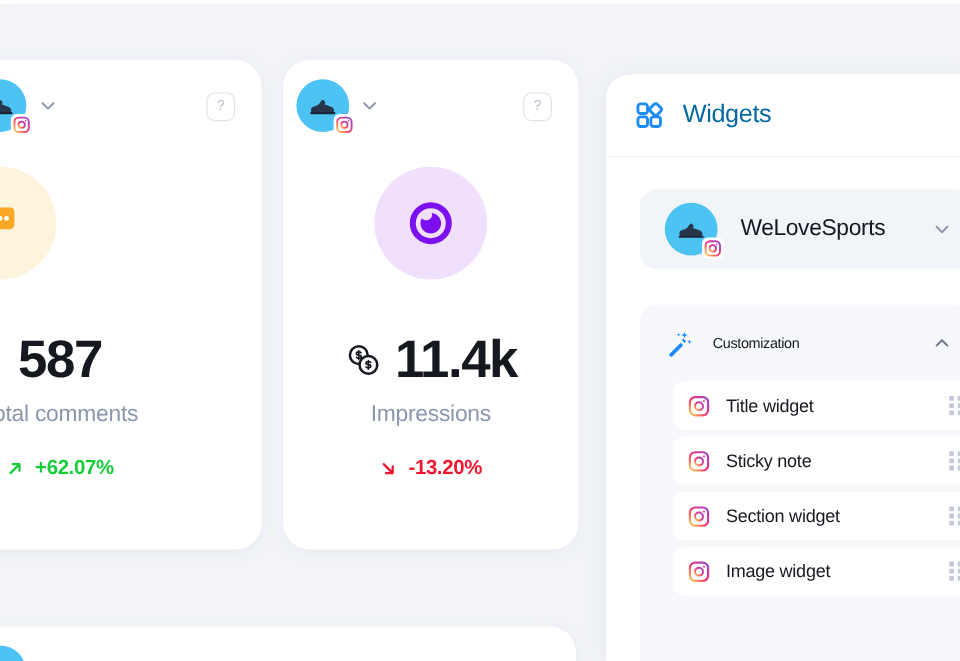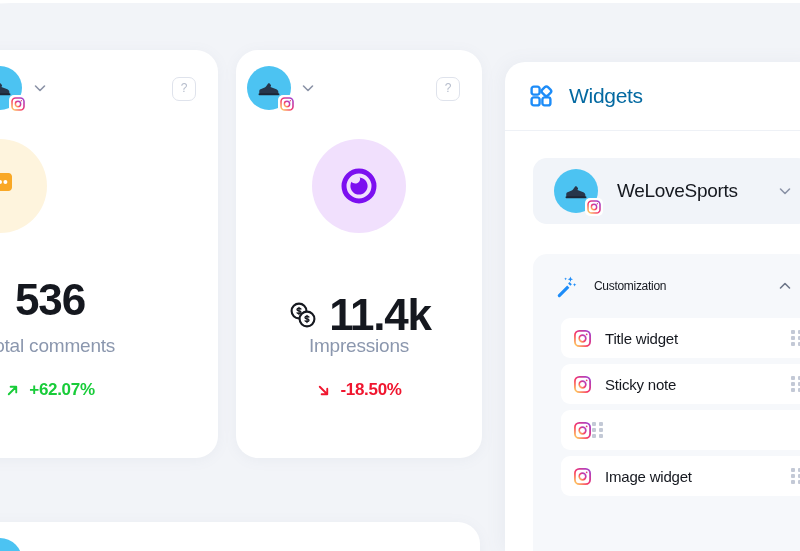--- a/index.html
+++ b/index.html
@@ -320,21 +320,21 @@
     <div class="icon-halo halo-amber" style="left:71px; top:89px;">
       <svg class="bubble-icon" viewBox="0 0 40 40">
         <path d="M8 10.5C8 8.6 9.6 7 11.5 7h17C30.4 7 32 8.6 32 10.5v11c0 1.9-1.6 3.5-3.5 3.5H17.6l-4.3 4.5c-.5.6-1.5.2-1.5-.6V25h-.3C9.6 25 8 23.4 8 21.5v-11z" fill="#f9a826"></path>
         <circle cx="14.6" cy="16" r="2" fill="#ffffff"></circle>
         <circle cx="20" cy="16" r="2" fill="#ffffff"></circle>
         <circle cx="25.4" cy="16" r="2" fill="#ffffff"></circle>
       </svg>
     </div>
 
     <div class="metric-value-row" style="top:228px;">
-      <span class="metric-value">536</span>
+      <span class="metric-value">587</span>
     </div>
     <div class="metric-label" style="top:285px;">Total comments</div>
 
     <div class="metric-trend trend-up" style="top:330px;">
       <svg class="trend-arrow" viewBox="0 0 16 16">
         <path d="M4 12L12 4M6 4h6v6" fill="none" stroke="currentColor" stroke-width="2" stroke-linecap="round" stroke-linejoin="round"></path>
       </svg>
       <span>+62.07%</span>
     </div>
   </div>
@@ -372,36 +372,36 @@
       <div class="help-btn" style="right:22px; top:27px;">?</div>
     </div>
 
     <div class="icon-halo halo-violet" style="left:76px; top:89px;">
       <svg class="eye-icon" viewBox="0 0 44 44">
         <circle cx="22" cy="22" r="15" fill="none" stroke="#7c10f0" stroke-width="5"></circle>
         <path d="M22 13.4c4.75 0 8.6 3.85 8.6 8.6s-3.85 8.6-8.6 8.6-8.6-3.85-8.6-8.6c0-1.5.38-2.9 1.06-4.13.9 1.05 2.24 1.71 3.73 1.71 2.7 0 4.9-2.2 4.9-4.9 0-.47-.07-.93-.19-1.36.36-.04.73-.06 1.1-.06z" fill="#7c10f0"></path>
       </svg>
     </div>
 
-    <div class="metric-value-row" style="top:243px;">
+    <div class="metric-value-row" style="top:228px;">
       <svg class="coins-icon" viewBox="0 0 32 32">
         <circle cx="12" cy="12" r="7.4" fill="none" stroke="#15181f" stroke-width="2.1"></circle>
         <path d="M12 8.4v7.2M13.9 10c-.5-.5-1.2-.8-1.9-.8-1.1 0-2 .6-2 1.4s.9 1.3 2 1.3 2 .5 2 1.3-.9 1.4-2 1.4c-.8 0-1.5-.3-1.9-.8" fill="none" stroke="#15181f" stroke-width="1.35" stroke-linecap="round"></path>
         <circle cx="20" cy="20" r="7.4" fill="#ffffff" stroke="#15181f" stroke-width="2.1"></circle>
         <path d="M20 16.4v7.2M21.9 18c-.5-.5-1.2-.8-1.9-.8-1.1 0-2 .6-2 1.4s.9 1.3 2 1.3 2 .5 2 1.3-.9 1.4-2 1.4c-.8 0-1.5-.3-1.9-.8" fill="none" stroke="#15181f" stroke-width="1.35" stroke-linecap="round"></path>
       </svg>
       <span class="metric-value">11.4k</span>
     </div>
     <div class="metric-label" style="top:285px;">Impressions</div>
 
     <div class="metric-trend trend-down" style="top:330px;">
       <svg class="trend-arrow" viewBox="0 0 16 16">
         <path d="M4 4l8 8M12 6v6H6" fill="none" stroke="currentColor" stroke-width="2" stroke-linecap="round" stroke-linejoin="round"></path>
       </svg>
-      <span>-18.50%</span>
+      <span>-13.20%</span>
     </div>
   </div>
 
   <div class="metric-card card-three">
     <div class="avatar" style="left:96px; top:16px;">
       <svg class="shoe" viewBox="0 0 32 32">
         <path d="M4 20c0-1.2.5-2.2 1.6-2.6l4.4-1.6c1-.4 1.7-1 2.3-1.8l2.4-3.2c.5-.7 1.5-.8 2.1-.2l1.3 1.3c.5.5.6 1.3.2 1.9l-.6.9 6.6 2.4c2 .7 3.2 2 3.2 3.6v1.1c0 .9-.7 1.6-1.6 1.6H5.6C4.7 23.4 4 22.7 4 21.8V20z" fill="#27364b"></path>
       </svg>
     </div>
   </div>
@@ -522,20 +522,21 @@
               <linearGradient id="iggr3" x1="0" y1="1" x2="1" y2="0">
                 <stop offset="0%" stop-color="#ffd75e"></stop>
                   <stop offset="45%" stop-color="#f6356a"></stop>
                   <stop offset="100%" stop-color="#9b45d8"></stop>
               </linearGradient>
             </defs>
             <rect x="2.4" y="2.4" width="19.2" height="19.2" rx="5.6" fill="none" stroke="url(#iggr3)" stroke-width="2.3"></rect>
             <circle cx="12" cy="12" r="4.2" fill="none" stroke="url(#iggr3)" stroke-width="2.1"></circle>
             <circle cx="17.2" cy="6.8" r="1.15" fill="url(#iggr3)"></circle>
           </svg>
+          <span class="widget-label">Section widget</span>
           <span class="drag-handle">
               <i></i>
               <i></i>
               <i></i>
               <i></i>
               <i></i>
               <i></i>
             </span>
         </div>
 

